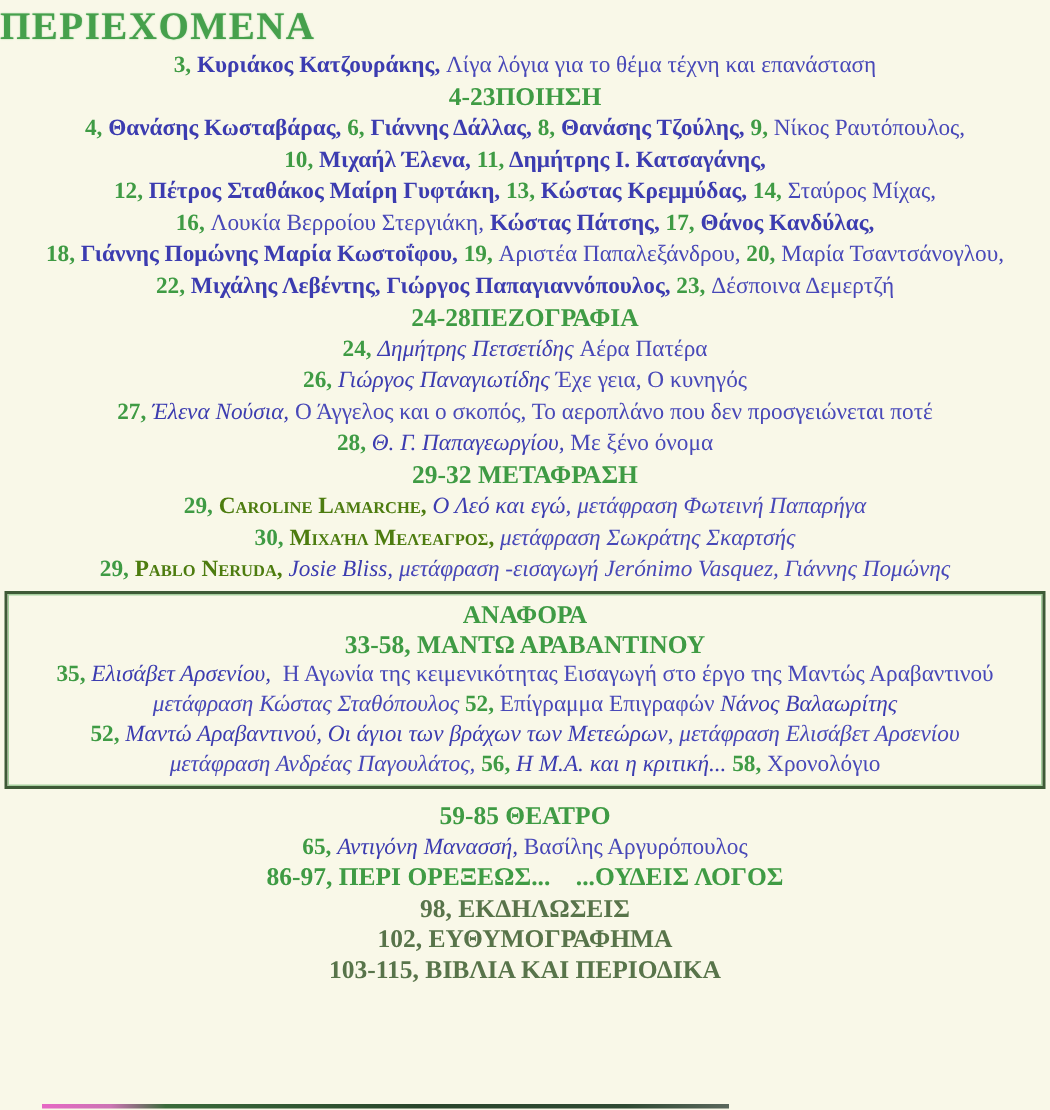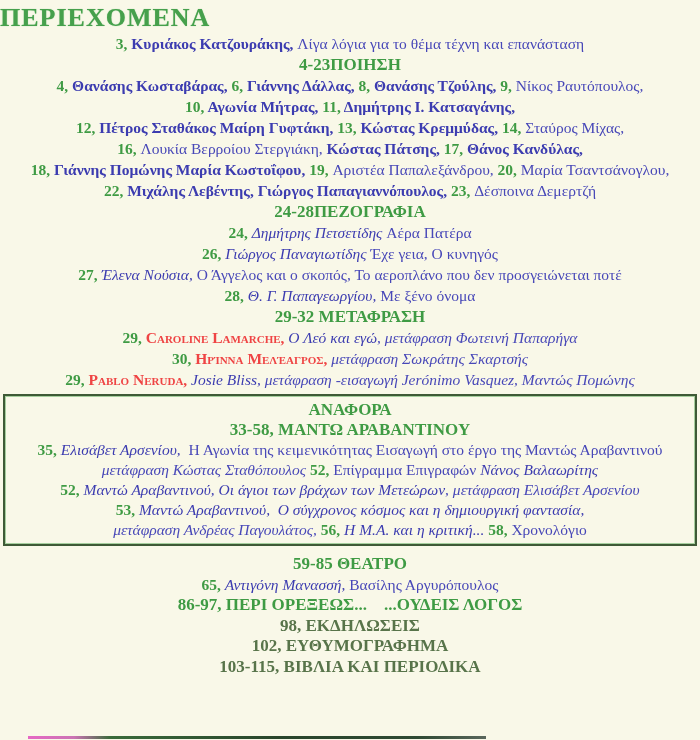--- a/index.html
+++ b/index.html
@@ -13,21 +13,21 @@
   .title{
     text-align:left;font-size:26px;line-height:30px;font-weight:bold;
     color:#46a04c;letter-spacing:1px;
     text-shadow:0 0 1px #8cc98c;
   }
   .line{text-align:center;font-size:15.5px;line-height:21px;white-space:pre;}
   .line.hdr{font-size:17px;}
   .seg-num{color:#3f9b44;font-weight:bold;}
   .seg-name{color:#3c3cb0;font-weight:bold;}
   .seg-bname{color:#3c3cb0;font-weight:normal;font-style:italic;}
-  .seg-caps{color:#ef4444;font-weight:bold;font-variant:small-caps;}
+  .seg-caps{color:#4d7c0f;font-weight:bold;font-variant:small-caps;}
   .seg-italic{color:#4848b8;font-style:italic;}
   .seg-text{color:#4848b8;}
   .seg-header{color:#3f9b44;font-weight:bold;}
   .seg-headerdark{color:#58744a;font-weight:bold;margin-top:36px;}
   .box{
     margin:4px 3px 8px;border:2px solid #3e5a36;
     box-shadow:inset 0 0 0 1px #a6cf9e;
     padding:4px 16px;
   }
   .box .line{line-height:20px;}
@@ -39,43 +39,42 @@
 </style>
 </head>
 <body>
 
 <div class="page">
   <div class="title">ΠΕΡΙΕΧΟΜΕΝΑ</div>
   <div>
       <div class="line"><span class="seg-num">3, </span><span class="seg-name">Κυριάκος Κατζουράκης, </span><span class="seg-text">Λίγα λόγια για το θέμα τέχνη και επανάσταση</span></div>
       <div class="line hdr"><span class="seg-header">4-23ΠΟΙΗΣΗ</span></div>
       <div class="line"><span class="seg-num">4, </span><span class="seg-name">Θανάσης Κωσταβάρας, </span><span class="seg-num">6, </span><span class="seg-name">Γιάννης Δάλλας, </span><span class="seg-num">8, </span><span class="seg-name">Θανάσης Τζούλης, </span><span class="seg-num">9, </span><span class="seg-text">Νίκος Ραυτόπουλος,</span></div>
-      <div class="line"><span class="seg-num">10, </span><span class="seg-name">Αγωνία Μήτρας, </span><span class="seg-num">11, </span><span class="seg-name">Δημήτρης Ι. Κατσαγάνης,</span></div>
+      <div class="line"><span class="seg-num">10, </span><span class="seg-name">Μιχαήλ Έλενα, </span><span class="seg-num">11, </span><span class="seg-name">Δημήτρης Ι. Κατσαγάνης,</span></div>
       <div class="line"><span class="seg-num">12, </span><span class="seg-name">Πέτρος Σταθάκος Μαίρη Γυφτάκη, </span><span class="seg-num">13, </span><span class="seg-name">Κώστας Κρεμμύδας, </span><span class="seg-num">14, </span><span class="seg-text">Σταύρος Μίχας,</span></div>
       <div class="line"><span class="seg-num">16, </span><span class="seg-text">Λουκία Βερροίου Στεργιάκη, </span><span class="seg-name">Κώστας Πάτσης, </span><span class="seg-num">17, </span><span class="seg-name">Θάνος Κανδύλας,</span></div>
       <div class="line"><span class="seg-num">18, </span><span class="seg-name">Γιάννης Πομώνης Μαρία Κωστοΐφου, </span><span class="seg-num">19, </span><span class="seg-text">Αριστέα Παπαλεξάνδρου, </span><span class="seg-num">20, </span><span class="seg-text">Μαρία Τσαντσάνογλου,</span></div>
       <div class="line"><span class="seg-num">22, </span><span class="seg-name">Μιχάλης Λεβέντης, Γιώργος Παπαγιαννόπουλος, </span><span class="seg-num">23, </span><span class="seg-text">Δέσποινα Δεμερτζή</span></div>
       <div class="line hdr"><span class="seg-header">24-28ΠΕΖΟΓΡΑΦΙΑ</span></div>
       <div class="line"><span class="seg-num">24, </span><span class="seg-bname">Δημήτρης Πετσετίδης </span><span class="seg-text">Αέρα Πατέρα</span></div>
       <div class="line"><span class="seg-num">26, </span><span class="seg-bname">Γιώργος Παναγιωτίδης </span><span class="seg-text">Έχε γεια, Ο κυνηγός</span></div>
       <div class="line"><span class="seg-num">27, </span><span class="seg-bname">Έλενα Νούσια, </span><span class="seg-text">Ο Άγγελος και ο σκοπός, Το αεροπλάνο που δεν προσγειώνεται ποτέ</span></div>
       <div class="line"><span class="seg-num">28, </span><span class="seg-bname">Θ. Γ. Παπαγεωργίου, </span><span class="seg-text">Με ξένο όνομα</span></div>
       <div class="line hdr"><span class="seg-header">29-32 ΜΕΤΑΦΡΑΣΗ</span></div>
       <div class="line"><span class="seg-num">29, </span><span class="seg-caps">Caroline Lamarche, </span><span class="seg-bname">Ο Λεό και εγώ</span><span class="seg-text">, </span><span class="seg-italic">μετάφραση Φωτεινή Παπαρήγα</span></div>
-      <div class="line"><span class="seg-num">30, </span><span class="seg-caps">Ηρίννα Μελέαγρος, </span><span class="seg-italic">μετάφραση Σωκράτης Σκαρτσής</span></div>
-      <div class="line"><span class="seg-num">29, </span><span class="seg-caps">Pablo Neruda, </span><span class="seg-bname">Josie Bliss, </span><span class="seg-italic">μετάφραση -εισαγωγή Jerónimo Vasquez, Μαντώς Πομώνης</span></div>
+      <div class="line"><span class="seg-num">30, </span><span class="seg-caps">Μιχαήλ Μελέαγρος, </span><span class="seg-italic">μετάφραση Σωκράτης Σκαρτσής</span></div>
+      <div class="line"><span class="seg-num">29, </span><span class="seg-caps">Pablo Neruda, </span><span class="seg-bname">Josie Bliss, </span><span class="seg-italic">μετάφραση -εισαγωγή Jerónimo Vasquez, Γιάννης Πομώνης</span></div>
     </div>
   <div class="box">
     <div>
         <div class="line hdr"><span class="seg-header">ΑΝΑΦΟΡΑ</span></div>
         <div class="line hdr"><span class="seg-header">33-58, ΜΑΝΤΩ ΑΡΑΒΑΝΤΙΝΟΥ</span></div>
         <div class="line"><span class="seg-num">35, </span><span class="seg-bname">Ελισάβετ Αρσενίου, </span><span class="seg-text"> Η Αγωνία της κειμενικότητας Εισαγωγή στο έργο της Μαντώς Αραβαντινού</span></div>
         <div class="line"><span class="seg-italic">μετάφραση Κώστας Σταθόπουλος </span><span class="seg-num">52, </span><span class="seg-text">Επίγραμμα Επιγραφών </span><span class="seg-bname">Νάνος Βαλαωρίτης</span></div>
         <div class="line"><span class="seg-num">52, </span><span class="seg-bname">Μαντώ Αραβαντινού, Οι άγιοι των βράχων των Μετεώρων</span><span class="seg-text">, </span><span class="seg-italic">μετάφραση Ελισάβετ Αρσενίου</span></div>
-        <div class="line"><span class="seg-num">53, </span><span class="seg-bname">Μαντώ Αραβαντινού,  Ο σύγχρονος κόσμος και η δημιουργική φαντασία,</span></div>
         <div class="line"><span class="seg-italic">μετάφραση Ανδρέας Παγουλάτος, </span><span class="seg-num">56, </span><span class="seg-bname">Η Μ.Α. και η κριτική... </span><span class="seg-num">58, </span><span class="seg-text">Χρονολόγιο</span></div>
       </div>
   </div>
   <div class="bottom">
       <div class="line hdr"><span class="seg-header">59-85 ΘΕΑΤΡΟ</span></div>
       <div class="line"><span class="seg-num">65, </span><span class="seg-bname">Αντιγόνη Μανασσή, </span><span class="seg-text">Βασίλης Αργυρόπουλος</span></div>
       <div class="line hdr"><span class="seg-header">86-97, ΠΕΡΙ ΟΡΕΞΕΩΣ...    ...ΟΥΔΕΙΣ ΛΟΓΟΣ</span></div>
       <div class="line hdr"><span class="seg-headerdark">98, ΕΚΔΗΛΩΣΕΙΣ</span></div>
       <div class="line hdr"><span class="seg-headerdark">102, ΕΥΘΥΜΟΓΡΑΦΗΜΑ</span></div>
       <div class="line hdr"><span class="seg-headerdark">103-115, ΒΙΒΛΙΑ ΚΑΙ ΠΕΡΙΟΔΙΚΑ</span></div>

